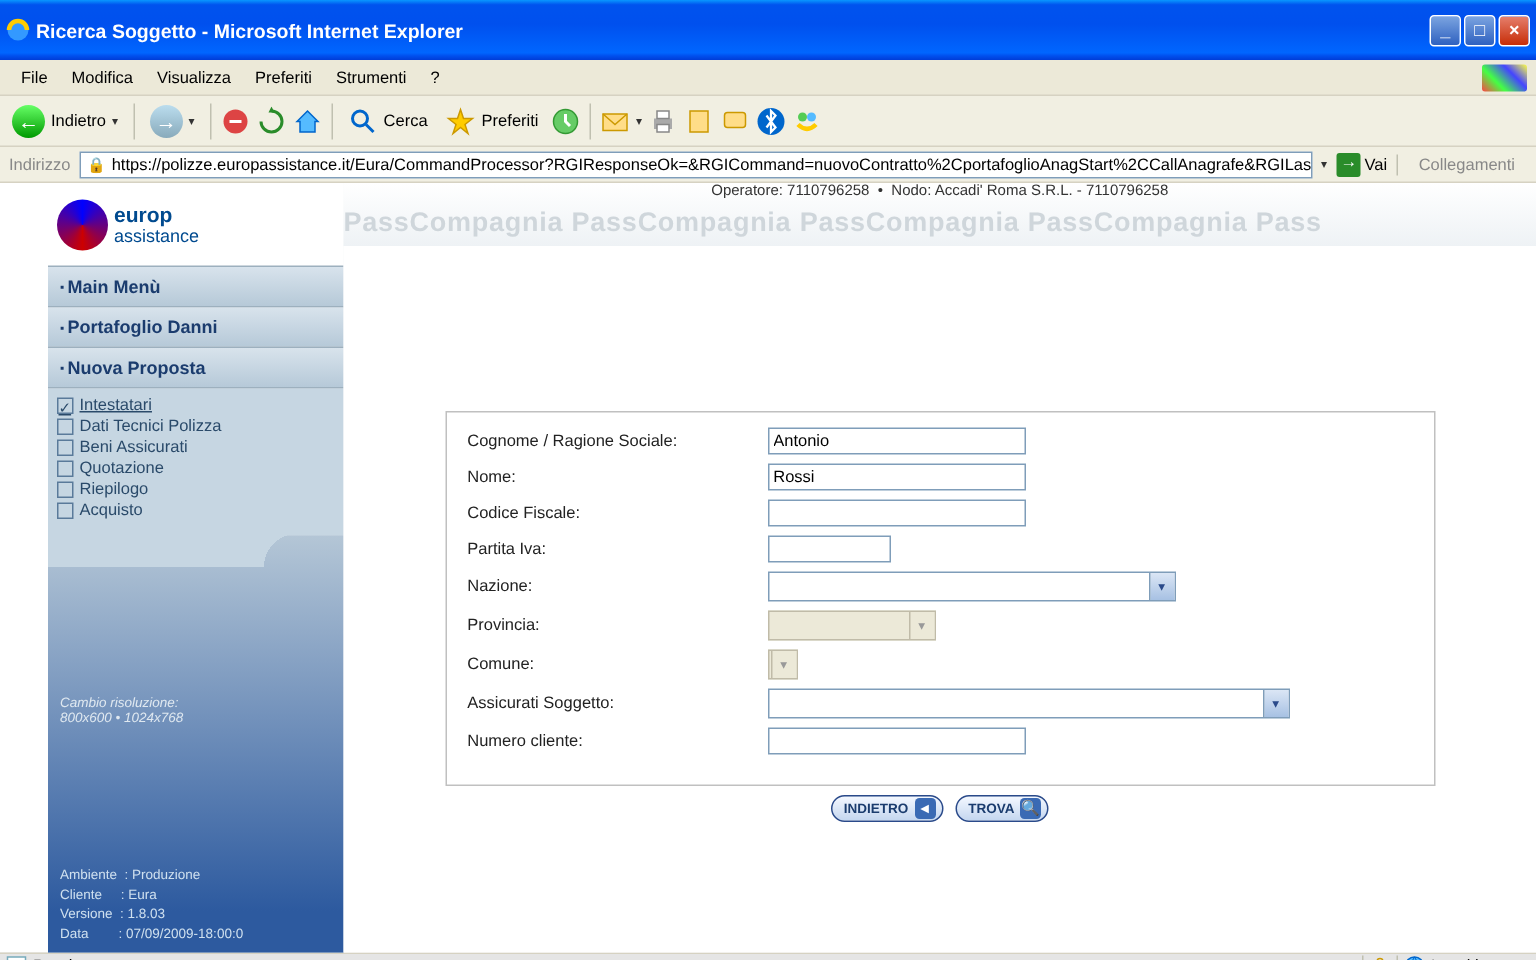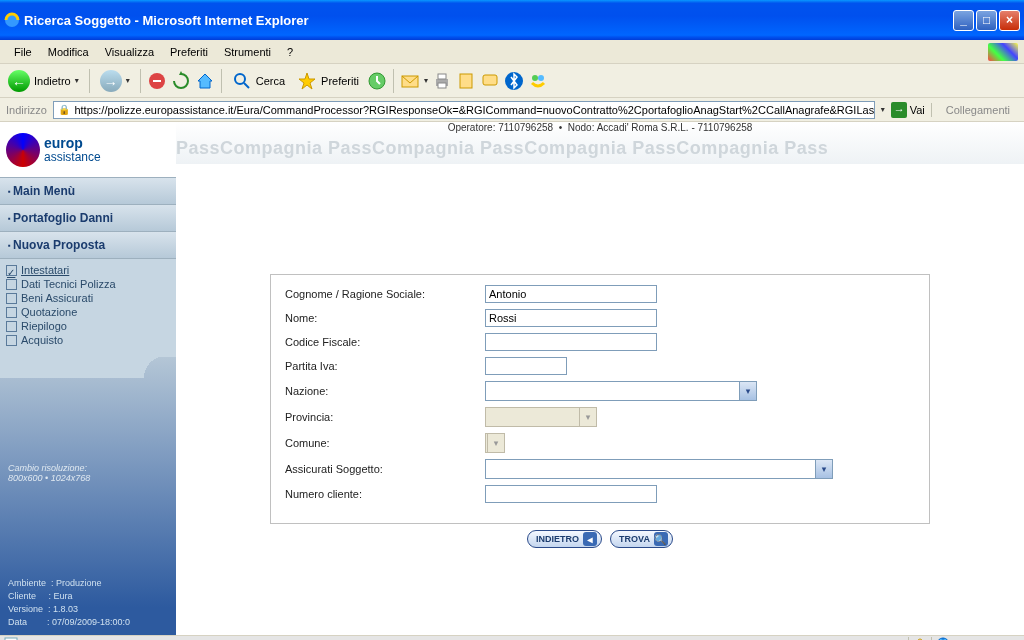--- a/index.html
+++ b/index.html
@@ -37,21 +37,21 @@
 .addrbar .lock-mini { color: #c90; font-size: 10px; margin-right: 4px; }
 .go-btn { display: flex; align-items: center; gap: 3px; }
 .go-sq { width: 16px; height: 16px; background: #2a8c2a; border-radius: 2px; position: relative; }
 .go-sq::after { content: '→'; color: #fff; font-size: 11px; position: absolute; top: 0; left: 3px; }
 .links-label { color: #888; padding: 0 8px; }
 
 
 .app { display: flex; height: 513px; background: #fff; }
 
 
-.sidebar { width: 176px; background: linear-gradient(to bottom, #e8ecef 0%, #b4c6d6 100%); display: flex; flex-direction: column; font-size: 11px; }
+.sidebar { width: 197px; background: linear-gradient(to bottom, #e8ecef 0%, #b4c6d6 100%); display: flex; flex-direction: column; font-size: 11px; margin-left: 32px; }
 .logo-area { height: 56px; background: #fff; display: flex; align-items: center; padding: 4px 6px; border-bottom: 1px solid #9db0be; }
 .logo-swirl { width: 34px; height: 34px; border-radius: 50%; background: conic-gradient(from 180deg, #c00, #00f, #c00); margin-right: 4px; }
 .logo-text { font-size: 14px; color: #004a8f; font-weight: bold; line-height: 14px; }
 .logo-text .sub { font-size: 12px; color: #004a8f; font-weight: normal; }
 .side-section { padding: 6px 8px; border-bottom: 1px solid #9db0be; background: linear-gradient(to bottom, #d8e3ec, #b6c9d8); color: #1b3c6e; font-weight: bold; font-size: 12px; cursor: pointer; }
 .side-section::before { content: '▪ '; font-size: 8px; vertical-align: middle; }
 .side-items { padding: 4px 6px 10px 6px; background: #c6d6e2; }
 .side-item { display: flex; align-items: center; gap: 4px; padding: 1px 0; color: #2a4a6a; font-size: 11px; }
 .side-item .cb { width: 11px; height: 11px; border: 1px solid #5a7a9a; display: inline-block; }
 .side-item.checked .cb::after { content: '✓'; font-size: 10px; line-height: 9px; color: #2a4a6a; }

